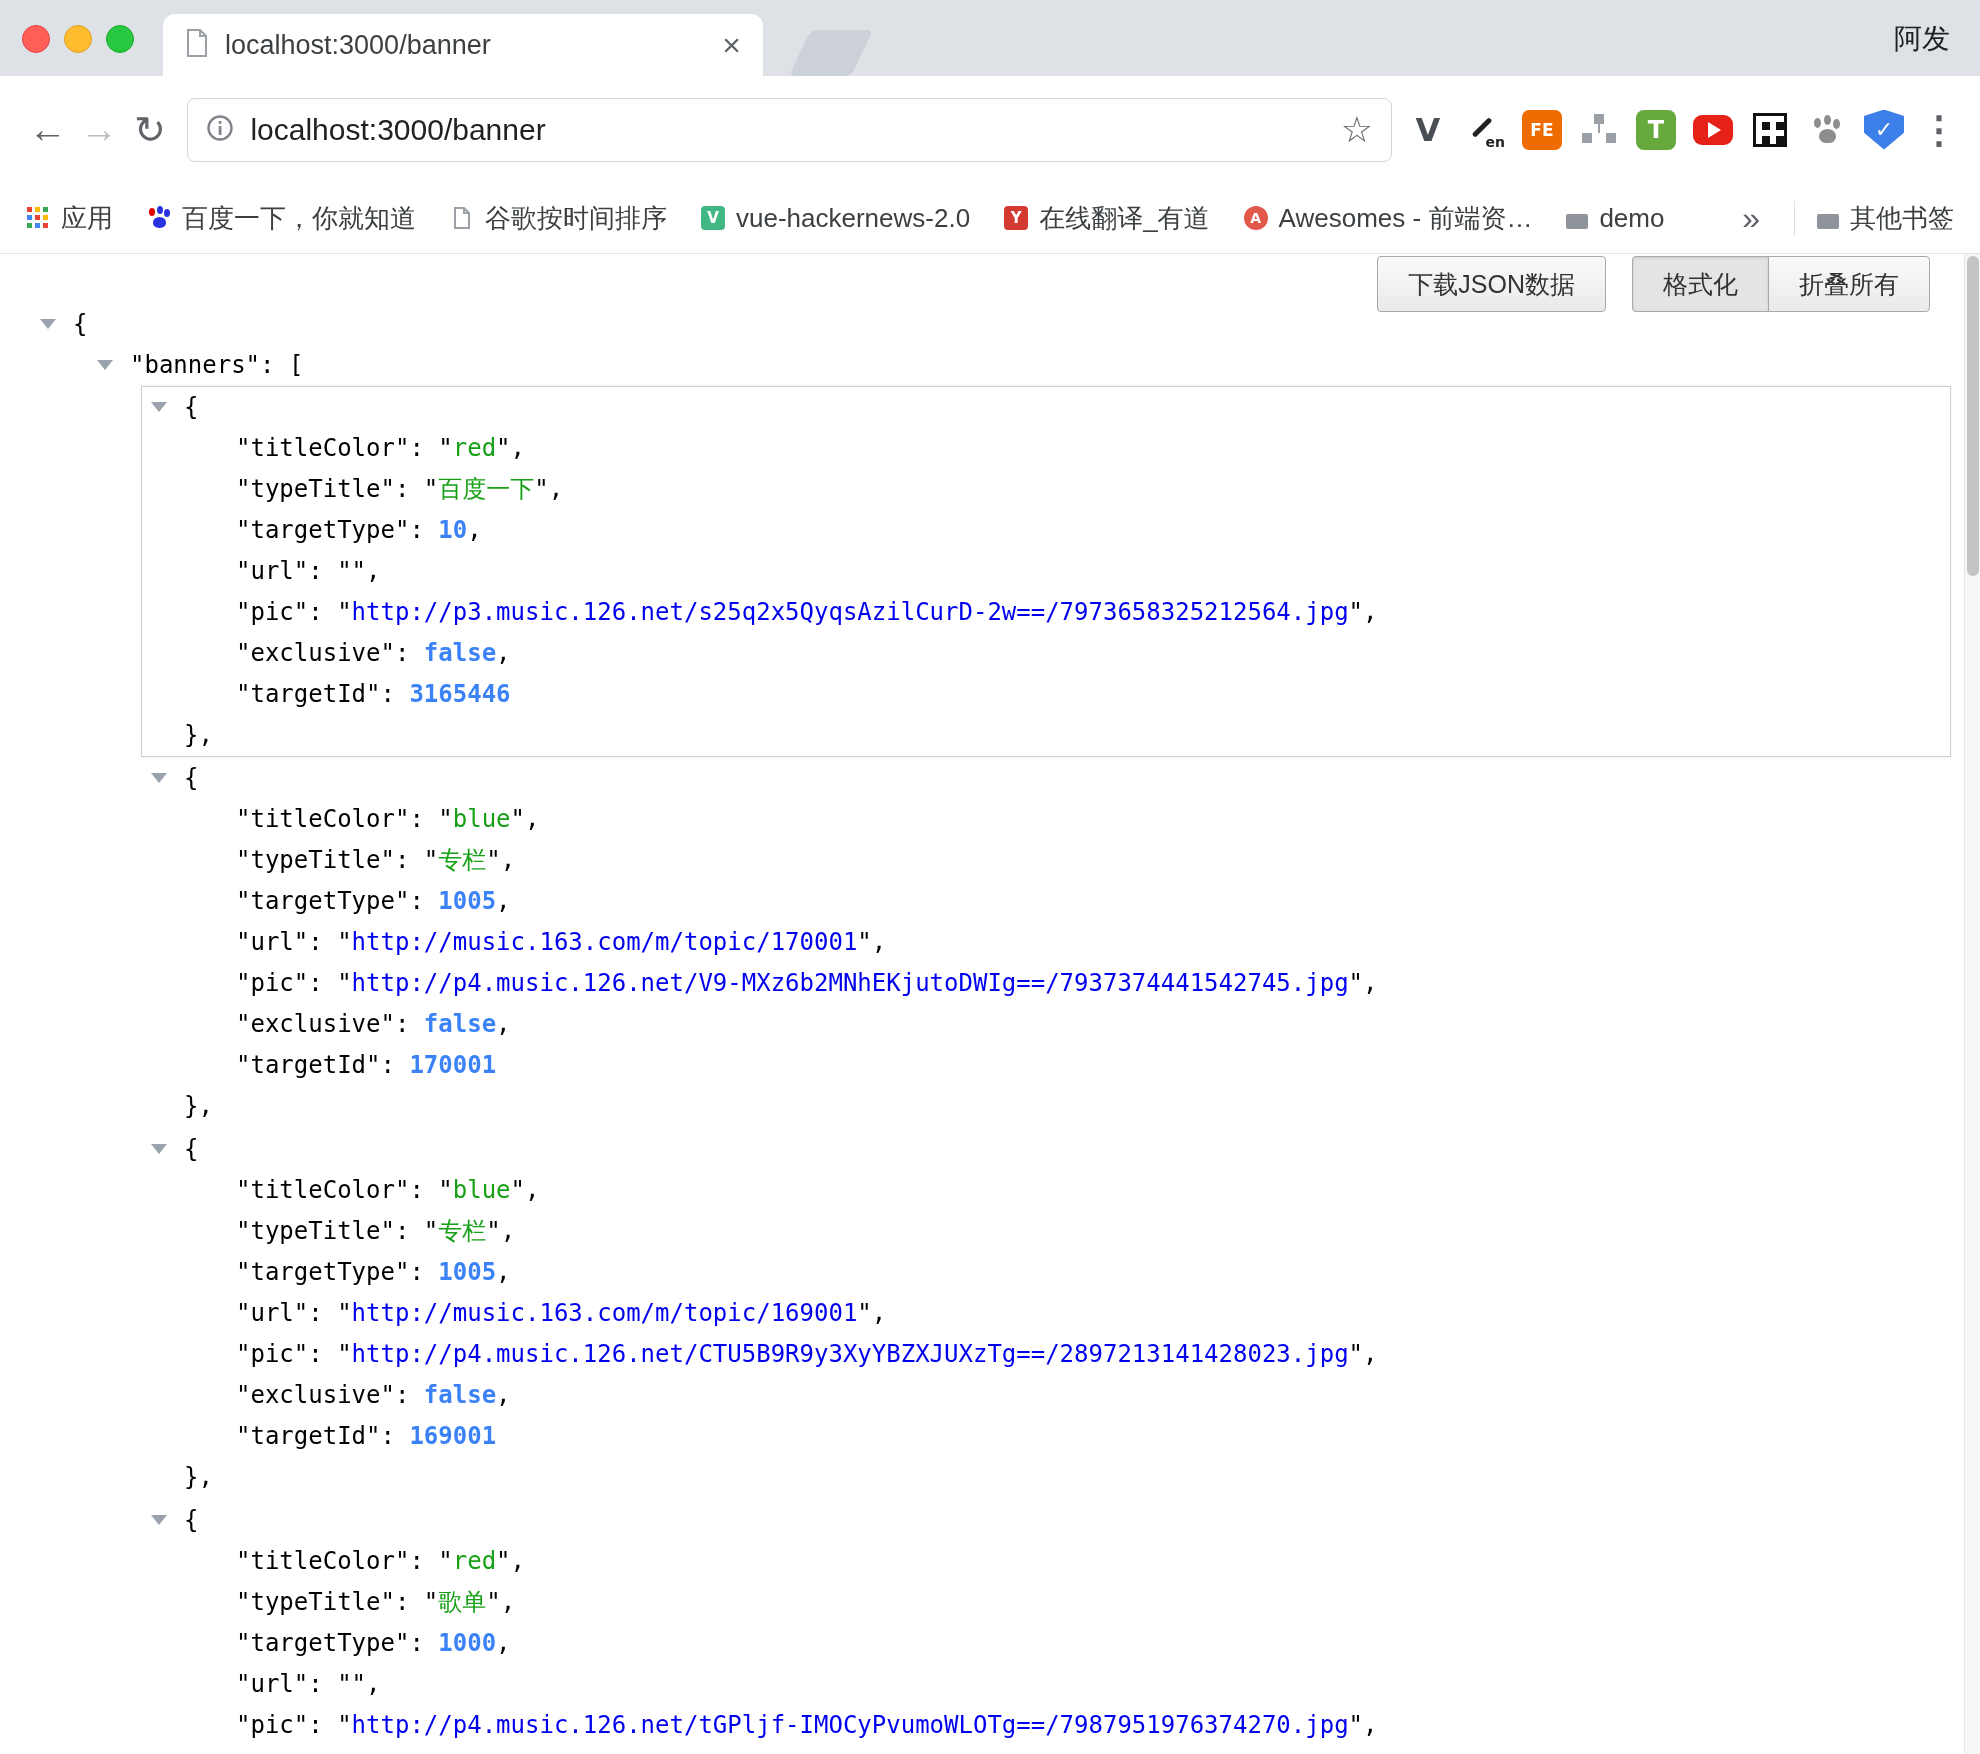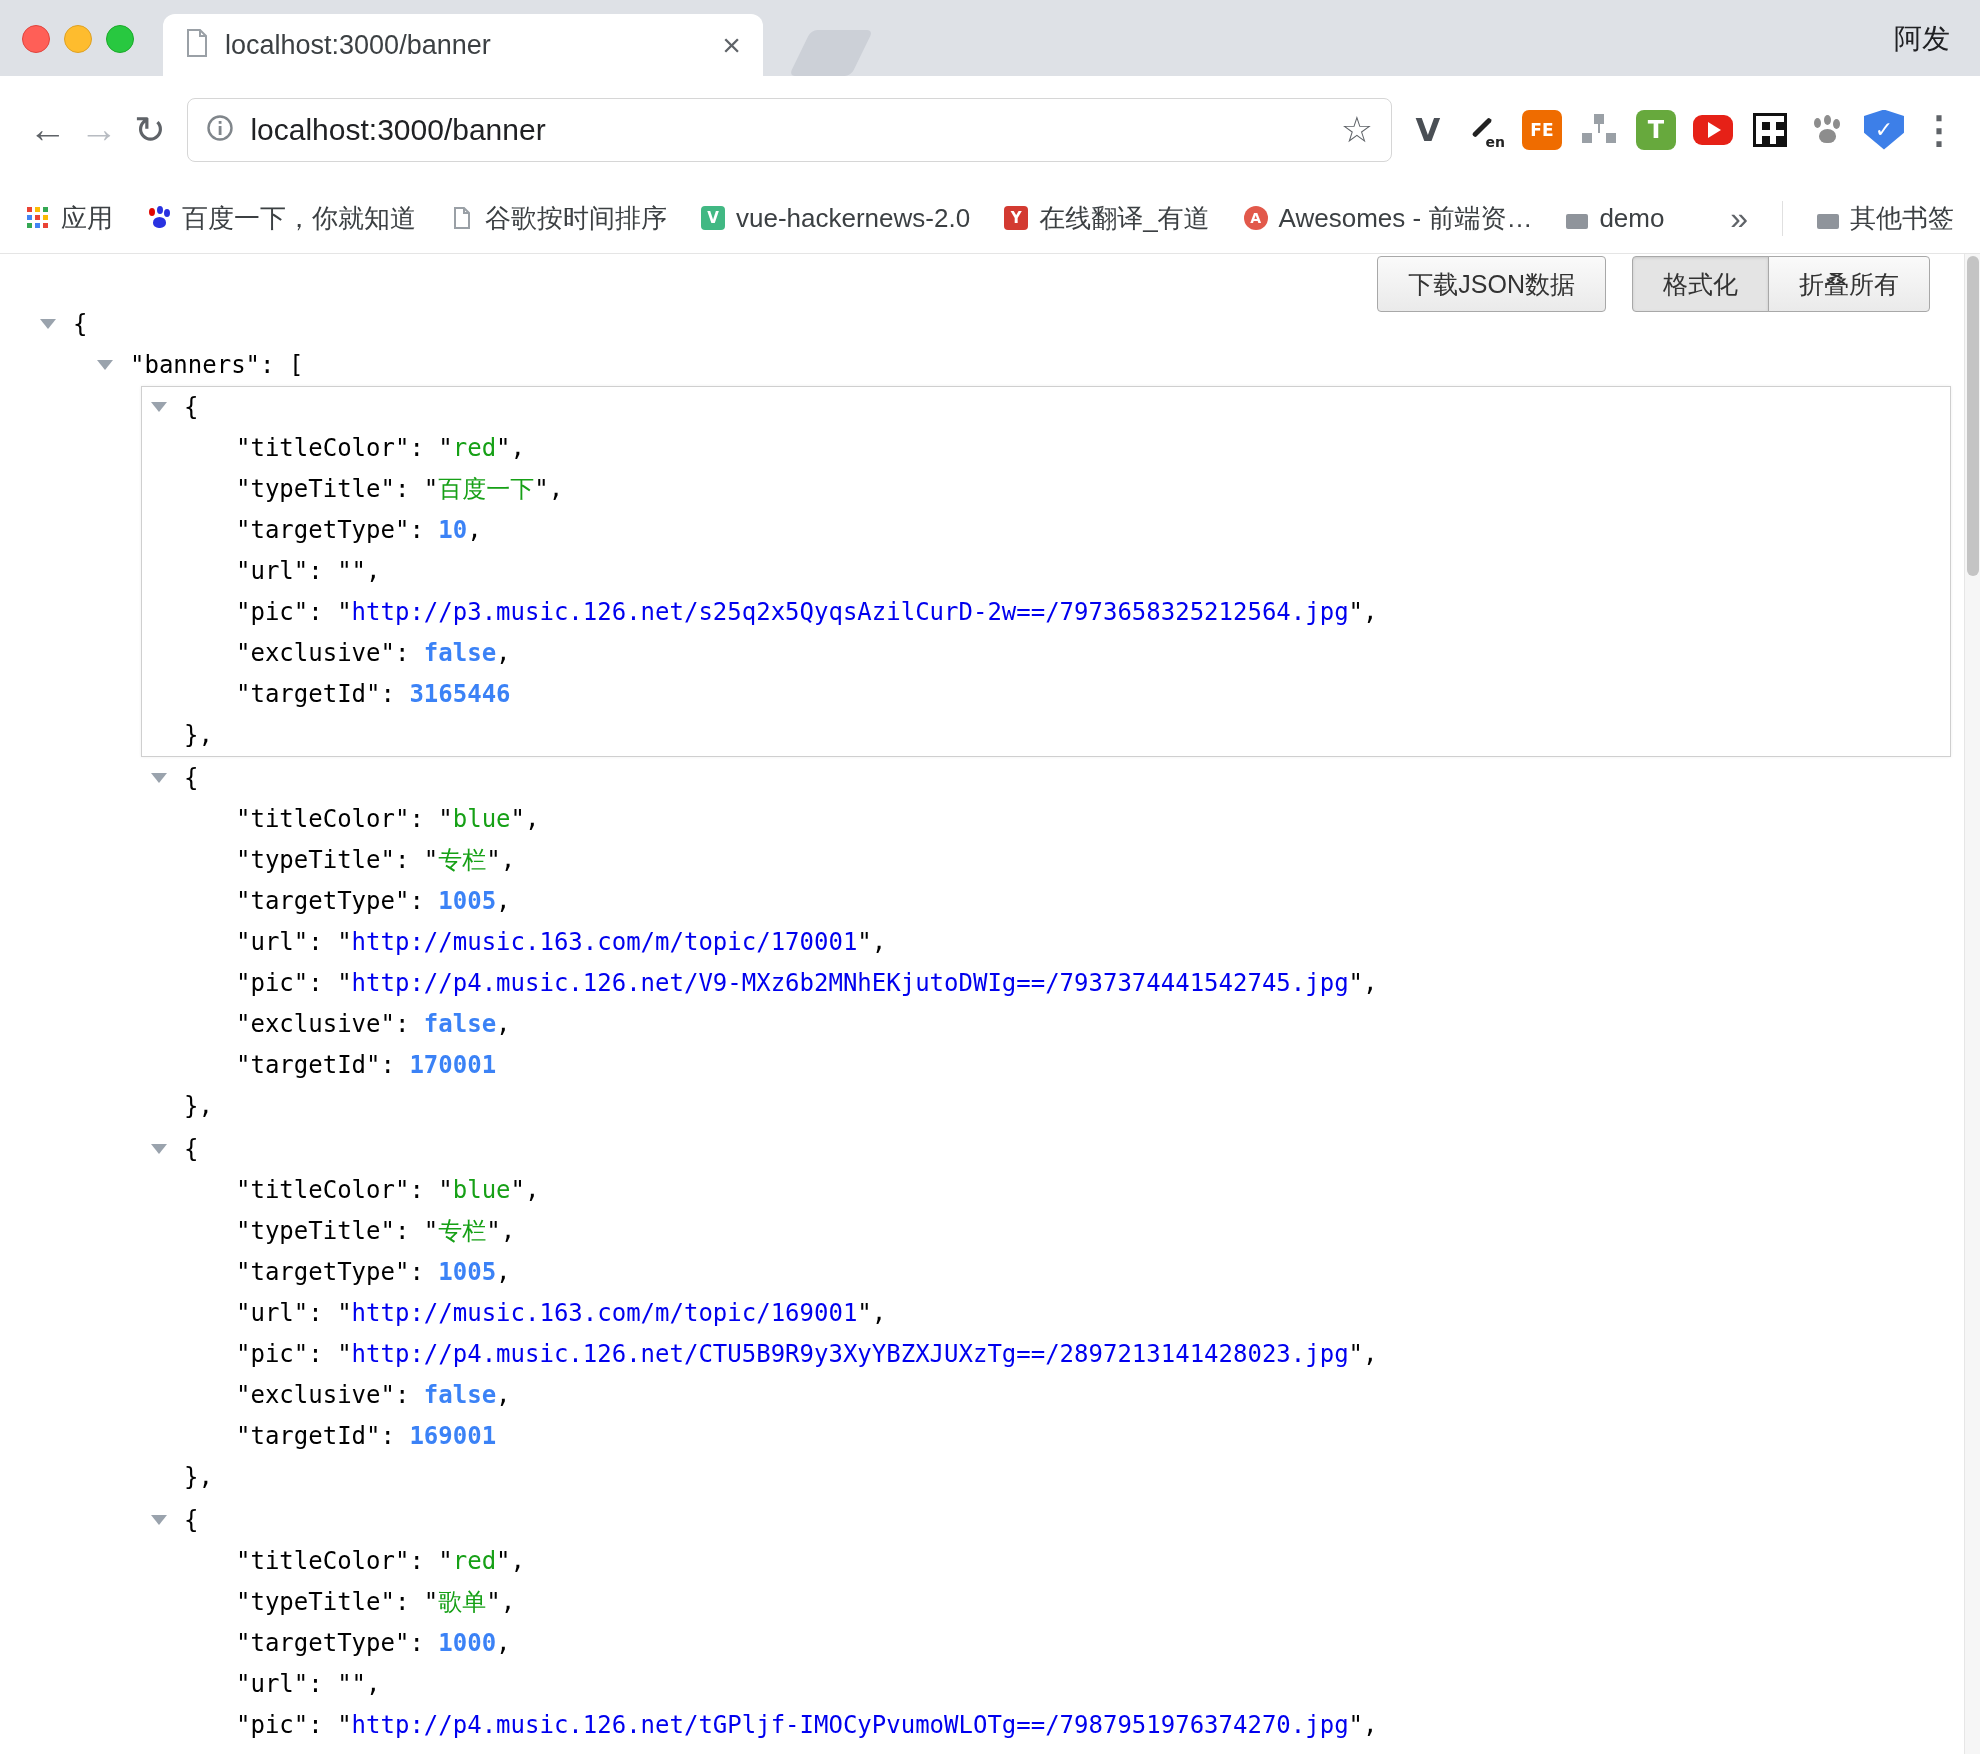--- a/index.html
+++ b/index.html
@@ -73,21 +73,21 @@
   .bi-baidu::after { content: ""; position: absolute; left: 2px; top: 2px; width: 6px; height: 8px; border-radius: 50%; background: #e10601; box-shadow: 8px -2px 0 #2932e1, 15px 1px 0 #2932e1; }
   .bi-vue { background: #41b883; border-radius: 4px; }
   .bi-vue::after { content: "V"; color: #fff; font: bold 15px "DejaVu Sans", sans-serif; }
   .bi-youdao { background: #d33a31; border-radius: 4px; }
   .bi-youdao::after { content: "Y"; color: #fff; font: bold 15px "DejaVu Sans", sans-serif; }
   .bi-awesomes { background: #e2594b; border-radius: 50%; }
   .bi-awesomes::after { content: "A"; color: #fff; font: bold 14px "DejaVu Sans", sans-serif; }
   .bi-folder { width: 22px; height: 15px; margin-top: 6px; background: #8f949b; border-radius: 2px; }
   .bi-folder::before { content: ""; position: absolute; top: 2px; left: 1px; width: 9px; height: 5px; background: #8f949b; border-radius: 2px 2px 0 0; }
   .bm-more { margin-left: auto; font-size: 32px; color: #5f6368; }
-  .other-bookmarks { display: flex; align-items: center; gap: 11px; padding-left: 34px; border-left: 1px solid #e0e0e0; }
+  .other-bookmarks { display: flex; align-items: center; gap: 11px; padding-left: 22px; border-left: 1px solid #e0e0e0; }
 
   
   .content { position: relative; height: 1500px; background: #fff; }
   .actions { position: absolute; top: 2px; right: 50px; display: flex; gap: 26px; }
   .btn {
     height: 56px; line-height: 54px; padding: 0 30px; font-size: 25px; color: #333;
     background: linear-gradient(#fafafa, #eaeaea); border: 1px solid #a8a8a8; border-radius: 4px;
     font-family: "Liberation Sans", sans-serif;
   }
   .seg { display: flex; }

